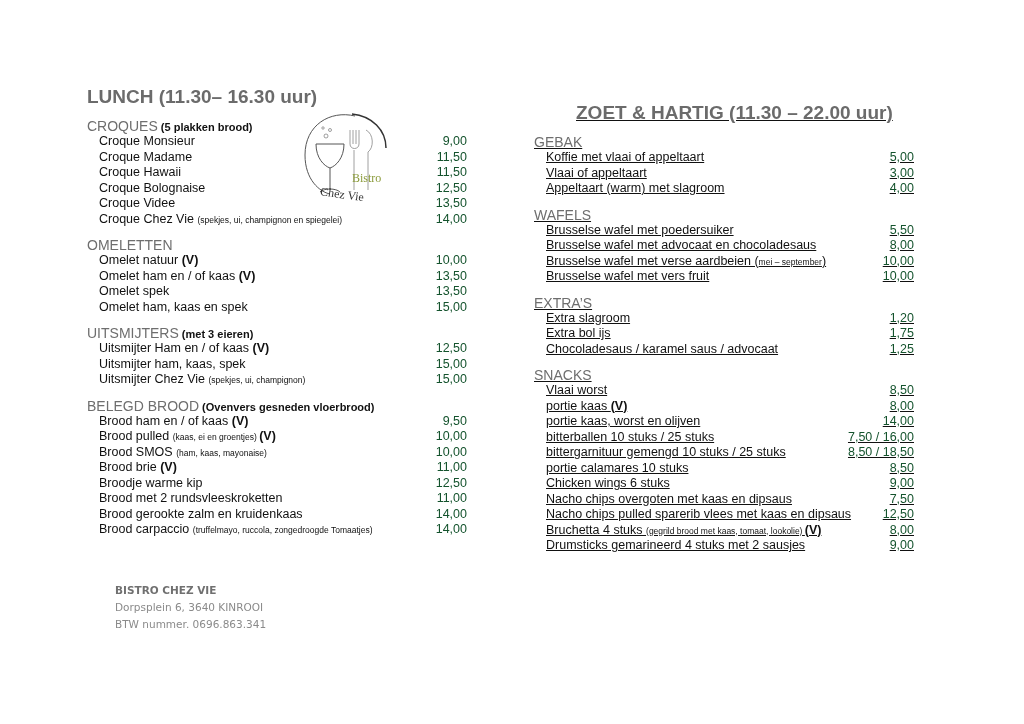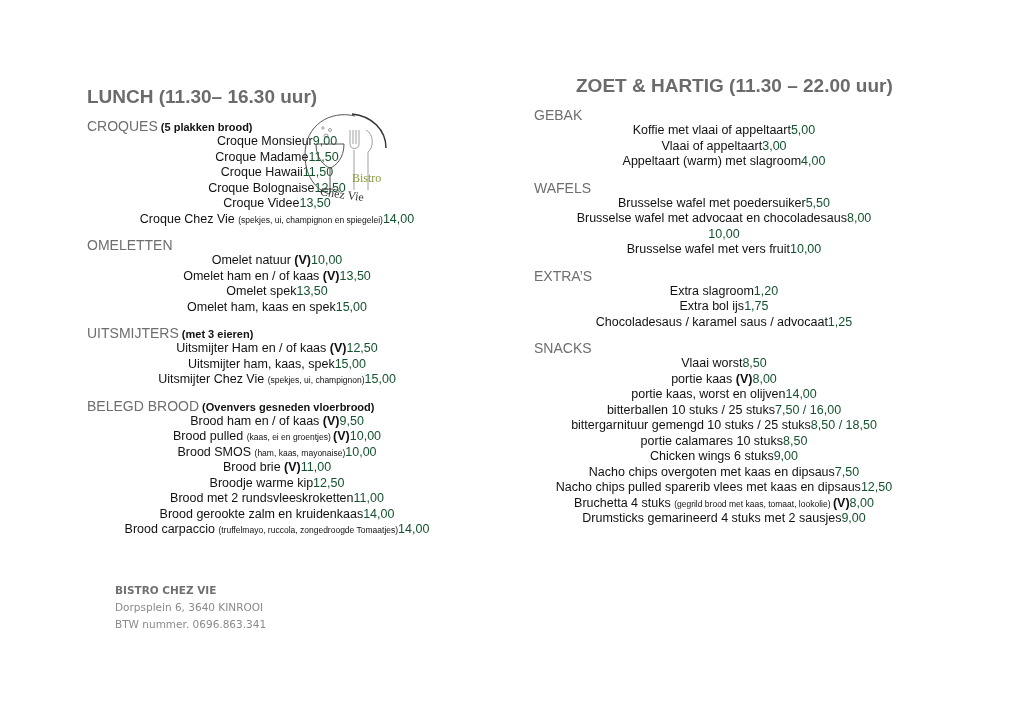--- a/index.html
+++ b/index.html
@@ -1,26 +1,26 @@
 <!DOCTYPE html>
 <html><head>
 <meta charset="utf-8">
 <style>
   html, body { margin:0; padding:0; background:#ffffff; }
   body { width:1024px; height:724px; position:relative; overflow:hidden;
          font-family:"Liberation Sans", sans-serif; color:#111; }
   .col { position:absolute; }
   .col-left { left:87px; top:84px; width:380px; }
-  .col-right { left:534px; top:73px; width:380px; }
+  .col-right { left:534px; top:100px; width:380px;text-decoration:underline; }
   .main-title { font-size:19px; font-weight:bold; color:#6b6b6b; margin:0; height:26px; line-height:26px; white-space:nowrap; }
   .col-right .main-title { padding-left:42px; }
   .section { margin-top:0; }
   .sec-head { font-size:14px; color:#6e6e6e; height:16px; line-height:16px; white-space:nowrap; }
   .sec-head .note { font-size:11px; font-weight:bold; color:#111; }
-  .item { display:flex; justify-content:center; font-size:12.5px; height:15.5px; line-height:15.5px; white-space:nowrap; }
+  .item { display:flex; justify-content:space-between; font-size:12.5px; height:15.5px; line-height:15.5px; white-space:nowrap;margin-left:12px; }
   .item .name { color:#111; }
   .item .name .small { font-size:8.5px; }
   .item .name .veg { font-weight:bold; }
   .item .price { text-align:right; color:#14532d; }
   .gap { height:10px; }
   .logo { position:absolute; left:300px; top:110px; width:90px; height:95px; }
   .footer { position:absolute; left:87px; top:582px; font-family:"DejaVu Sans", sans-serif; font-size:10.5px; color:#8a8a8a; line-height:17px;margin-left:28px; }
   .footer .bold { font-weight:bold; color:#707070; }
 </style>
 </head>
@@ -173,20 +173,21 @@
         <div class="sec-head"><span>WAFELS</span><span class="note"></span></div>
         <div class="item">
           <span class="name"><span>Brusselse wafel met poedersuiker</span><span class="small"></span><span class="veg"></span></span>
           <span class="price">5,50</span>
         </div>
         <div class="item">
           <span class="name"><span>Brusselse wafel met advocaat en chocoladesaus</span><span class="small"></span><span class="veg"></span></span>
           <span class="price">8,00</span>
         </div>
         <div class="item">
+          <span class="name"><span>Brusselse wafel met verse aardbeien (</span><span class="small">mei – september</span><span>)</span><span class="veg"></span></span>
           <span class="price">10,00</span>
         </div>
         <div class="item">
           <span class="name"><span>Brusselse wafel met vers fruit</span><span class="small"></span><span class="veg"></span></span>
           <span class="price">10,00</span>
         </div>
       </div>
       <div class="gap"></div>
       <div class="section">
         <div class="sec-head"><span>EXTRA’S</span><span class="note"></span></div>

